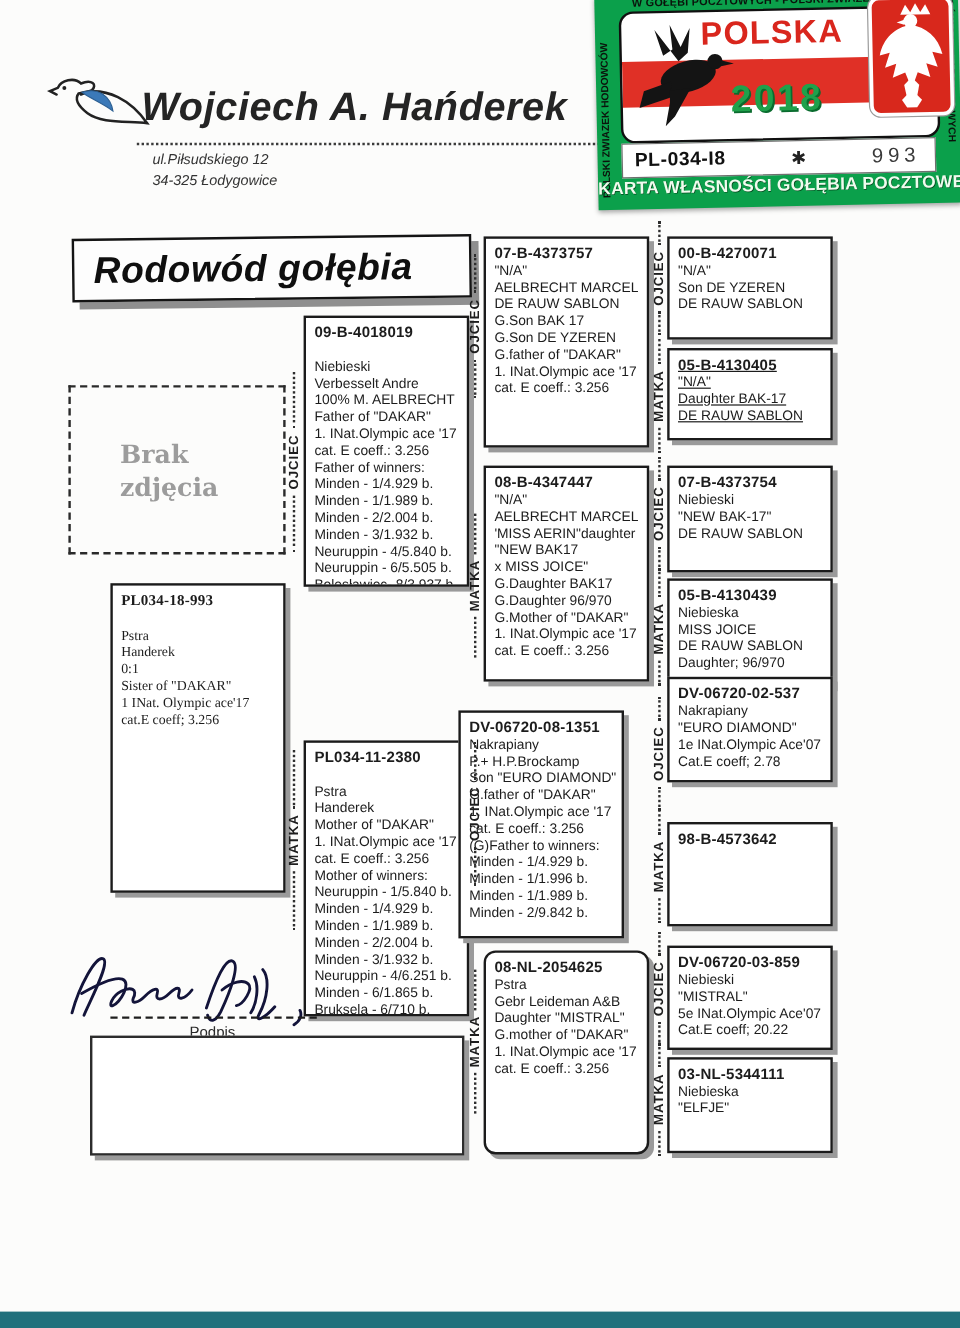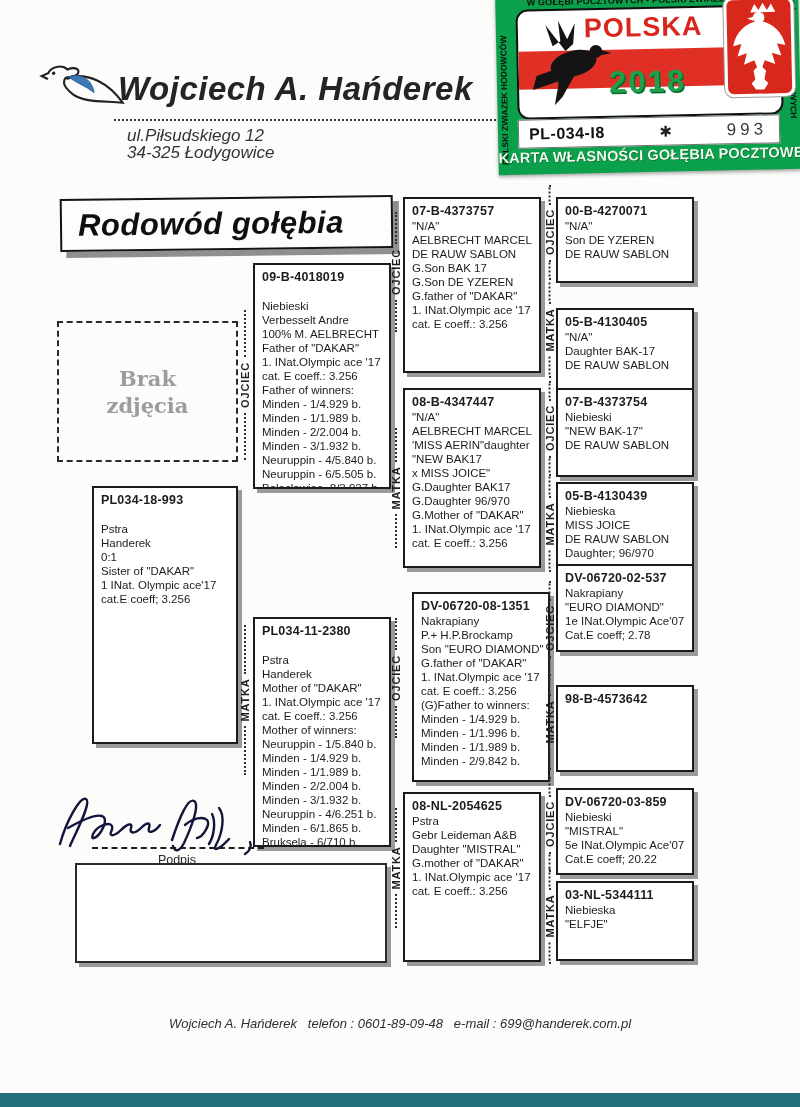--- a/index.html
+++ b/index.html
@@ -4,21 +4,21 @@
 <style>
   html,body{margin:0;padding:0;background:#e9e9e9;}
   #page{position:relative;width:800px;height:1107px;background:#fcfcfb;overflow:hidden;
         font-family:"Liberation Sans",sans-serif;color:#1c1c1c;}
 
   
   .logo{position:absolute;left:38px;top:60px;width:92px;height:78px;}
   .owner-name{position:absolute;left:118px;top:70px;font-size:33px;font-weight:bold;font-style:italic;
               color:#242424;letter-spacing:0.5px;white-space:nowrap;z-index:2;}
   .head-dots{position:absolute;left:114px;top:119px;width:682px;border-top:2px dotted #3a3a3a;z-index:1;}
-  .addr{position:absolute;left:127px;font-style:italic;font-size:17px;color:#333;}
+  .addr{position:absolute;left:127px;font-style:italic;font-size:12px;color:#333;}
   .addr.l1{top:126px;} .addr.l2{top:143px;}
 
   
   .card{position:absolute;left:497px;top:-6px;width:303px;height:178px;background:#0ba04b;
         transform:rotate(-1.2deg);z-index:5;box-shadow:0 2px 4px rgba(0,0,0,.35);}
   .card .btop{position:absolute;left:30px;right:26px;top:1px;font-size:9px;font-weight:bold;color:#0b130c;
         text-align:center;white-space:nowrap;overflow:hidden;letter-spacing:0.2px;}
   .card .bleft{position:absolute;left:2px;top:12px;height:156px;writing-mode:vertical-rl;transform:rotate(180deg);
         font-size:8.5px;font-weight:bold;color:#0b130c;white-space:nowrap;}
   .card .bright{position:absolute;right:2px;top:8px;height:160px;writing-mode:vertical-rl;
@@ -42,21 +42,21 @@
   .card .karta{position:absolute;left:0;right:0;top:153px;text-align:center;font-size:14.5px;font-weight:bold;
         color:#effcee;letter-spacing:0.2px;text-shadow:0.5px 0.5px 0 #05471d;white-space:nowrap;}
 
   
   .title-box{position:absolute;left:60px;top:197px;width:333px;height:53px;background:#fdfdfd;
         border:2.5px solid #141414;box-shadow:6px 6px 0 #8f8f8f;transform:rotate(-0.7deg);
         display:flex;align-items:center;padding-left:16px;box-sizing:border-box;}
   .title-box span{font-size:31px;font-weight:bold;font-style:italic;letter-spacing:0.5px;color:#0f0f0f;}
   .photo-box{position:absolute;left:57px;top:321px;width:181px;height:141px;border:2px dashed #2a2a2a;
         box-sizing:border-box;display:flex;align-items:center;justify-content:center;}
-  .photo-box span{width:95px;text-align:center;color:#9c9c9c;font-size:21px;line-height:27px;font-weight:bold;
+  .photo-box span{width:95px;color:#9c9c9c;font-size:21px;line-height:27px;font-weight:bold;
         font-family:"DejaVu Serif","Liberation Serif",serif;}
 
   
   .pbox{position:absolute;background:#fff;border:2px solid #1b1b1b;box-shadow:4px 4px 0 #9a9a9a;
         padding:5px 7px;box-sizing:border-box;overflow:hidden;}
   .pbox .ring{font-weight:bold;font-size:12.5px;letter-spacing:0.2px;white-space:nowrap;}
   .pbox .lines{font-size:11.5px;line-height:14px;margin-top:1px;}
   .pbox .lines div{white-space:nowrap;}
   .pbox.gap .lines{margin-top:15px;}
 
@@ -126,21 +126,21 @@
     <div class="karta">KARTA WŁASNOŚCI GOŁĘBIA POCZTOWEGO</div>
   </div>
 
   <div class="title-box">
     <span>Rodowód gołębia</span>
   </div>
   <div class="photo-box">
     <span>Brak zdjęcia</span>
   </div>
 
-  <div class="pbox gap" style="left:92px;top:486px;width:146px;height:258px;">
+  <div class="pbox gap" style="left:92px;top:486px;width:146px;height:258px;font-family:Liberation Serif, serif;">
     <div class="ring">PL034-18-993</div>
     <div class="lines">
         <div>Pstra</div>
         <div>Handerek</div>
         <div>0:1</div>
         <div>Sister of "DAKAR"</div>
         <div>1 INat. Olympic ace'17</div>
         <div>cat.E coeff; 3.256</div>
       </div>
   </div>
@@ -205,57 +205,57 @@
         <div>'MISS AERIN"daughter</div>
         <div>"NEW BAK17</div>
         <div>x MISS JOICE"</div>
         <div>G.Daughter BAK17</div>
         <div>G.Daughter 96/970</div>
         <div>G.Mother of "DAKAR"</div>
         <div>1. INat.Olympic ace '17</div>
         <div>cat. E coeff.: 3.256</div>
       </div>
   </div>
-  <div class="pbox" style="left:412px;top:592px;width:138px;height:190px;">
+  <div class="pbox" style="left:382px;top:592px;width:138px;height:190px;">
     <div class="ring">DV-06720-08-1351</div>
     <div class="lines">
         <div>Nakrapiany</div>
         <div>P.+ H.P.Brockamp</div>
         <div>Son "EURO DIAMOND"</div>
         <div>G.father of "DAKAR"</div>
         <div>1. INat.Olympic ace '17</div>
         <div>cat. E coeff.: 3.256</div>
         <div>(G)Father to winners:</div>
         <div>Minden - 1/4.929 b.</div>
         <div>Minden - 1/1.996 b.</div>
         <div>Minden - 1/1.989 b.</div>
         <div>Minden - 2/9.842 b.</div>
       </div>
   </div>
-  <div class="pbox" style="left:403px;top:792px;width:138px;height:170px;">
+  <div class="pbox" style="left:403px;top:792px;width:138px;height:170px;border-radius:10px;">
     <div class="ring">08-NL-2054625</div>
     <div class="lines">
         <div>Pstra</div>
         <div>Gebr Leideman A&amp;B</div>
         <div>Daughter "MISTRAL"</div>
         <div>G.mother of "DAKAR"</div>
         <div>1. INat.Olympic ace '17</div>
         <div>cat. E coeff.: 3.256</div>
       </div>
   </div>
 
   <div class="pbox" style="left:556px;top:197px;width:138px;height:86px;">
     <div class="ring">00-B-4270071</div>
     <div class="lines">
         <div>"N/A"</div>
         <div>Son DE YZEREN</div>
         <div>DE RAUW SABLON</div>
       </div>
   </div>
-  <div class="pbox" style="left:556px;top:308px;width:138px;height:87px;">
+  <div class="pbox" style="left:556px;top:290px;width:138px;height:77px;text-decoration:underline;">
     <div class="ring">05-B-4130405</div>
     <div class="lines">
         <div>"N/A"</div>
         <div>Daughter BAK-17</div>
         <div>DE RAUW SABLON</div>
       </div>
   </div>
   <div class="pbox" style="left:556px;top:388px;width:138px;height:89px;">
     <div class="ring">07-B-4373754</div>
     <div class="lines">
@@ -383,15 +383,14 @@
       <path d="M133 45 C141 38 151 36 155 40 C159 44 151 57 145 58"></path>
       <path d="M160 34 C164 42 162 56 157 64"></path>
       <path d="M167 28 C173 35 171 52 164 65 C160 73 169 68 177 59"></path>
       <path d="M198 62 C200 66 198 71 193 74"></path>
     </g>
   </svg>
   <div class="sig-line"></div>
   <div class="podpis">Podpis</div>
   <div class="empty-box"></div>
 
-  <div class="footer">Wojciech A. Hańderek   telefon : 0601-89-09-48   e-mail : 699@handerek.com.pl</div>
   <div class="bottom-bar"></div>
 </div>
 
 </body></html>

